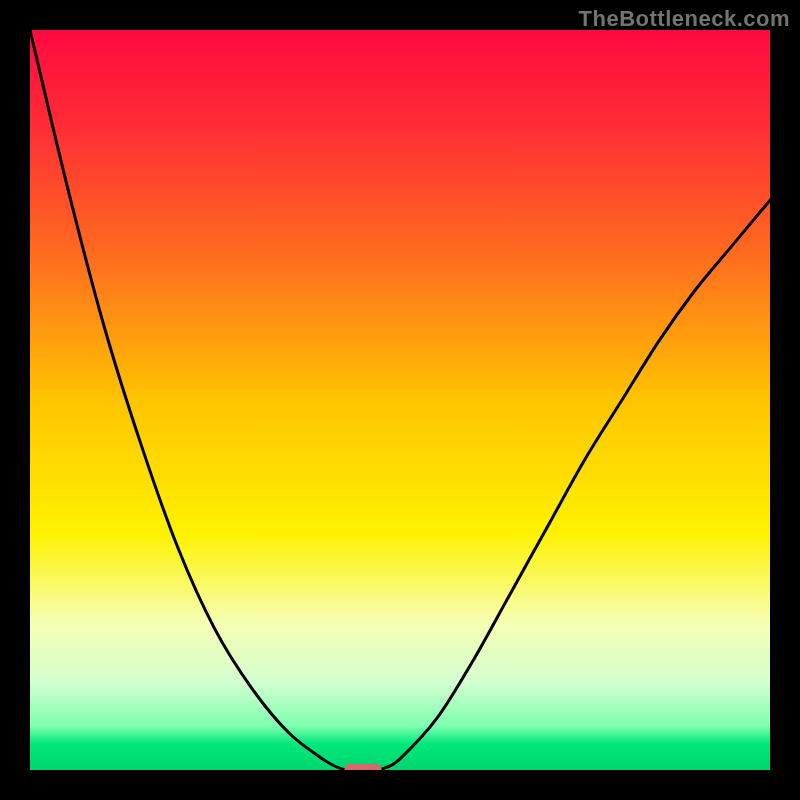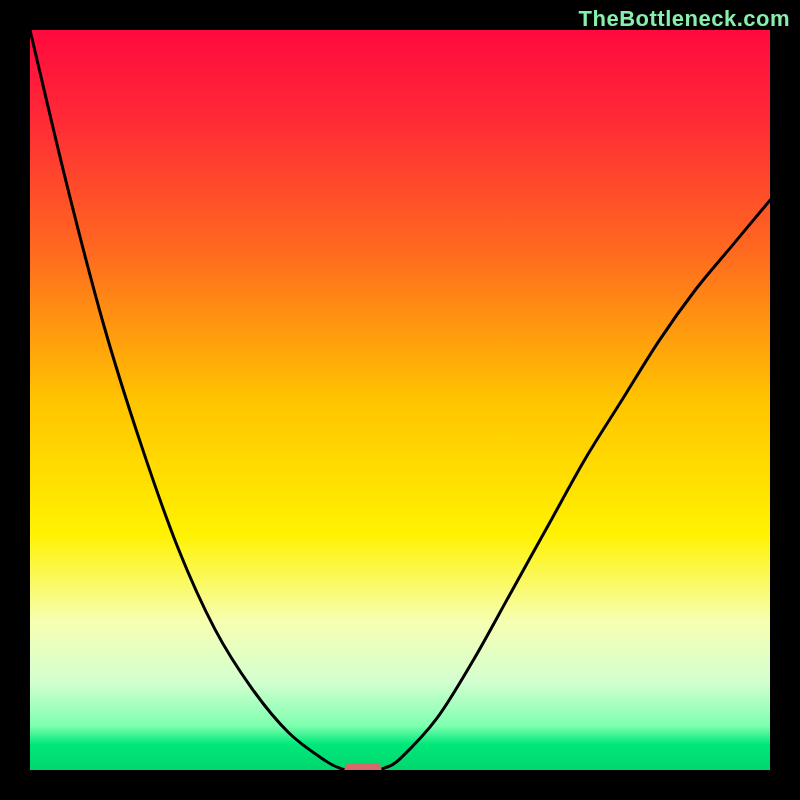--- a/index.html
+++ b/index.html
@@ -18,21 +18,21 @@
     height: 800px;
     background: #000;
   }
   .watermark {
     position: absolute;
     top: 6px;
     right: 10px;
     font-family: Arial, Helvetica, sans-serif;
     font-size: 22px;
     font-weight: 600;
-    color: #86efac;
+    color: #737373;
     letter-spacing: 0.5px;
     z-index: 10;
   }
   svg {
     position: absolute;
     top: 30px;
     left: 30px;
     width: 740px;
     height: 740px;
     display: block;

